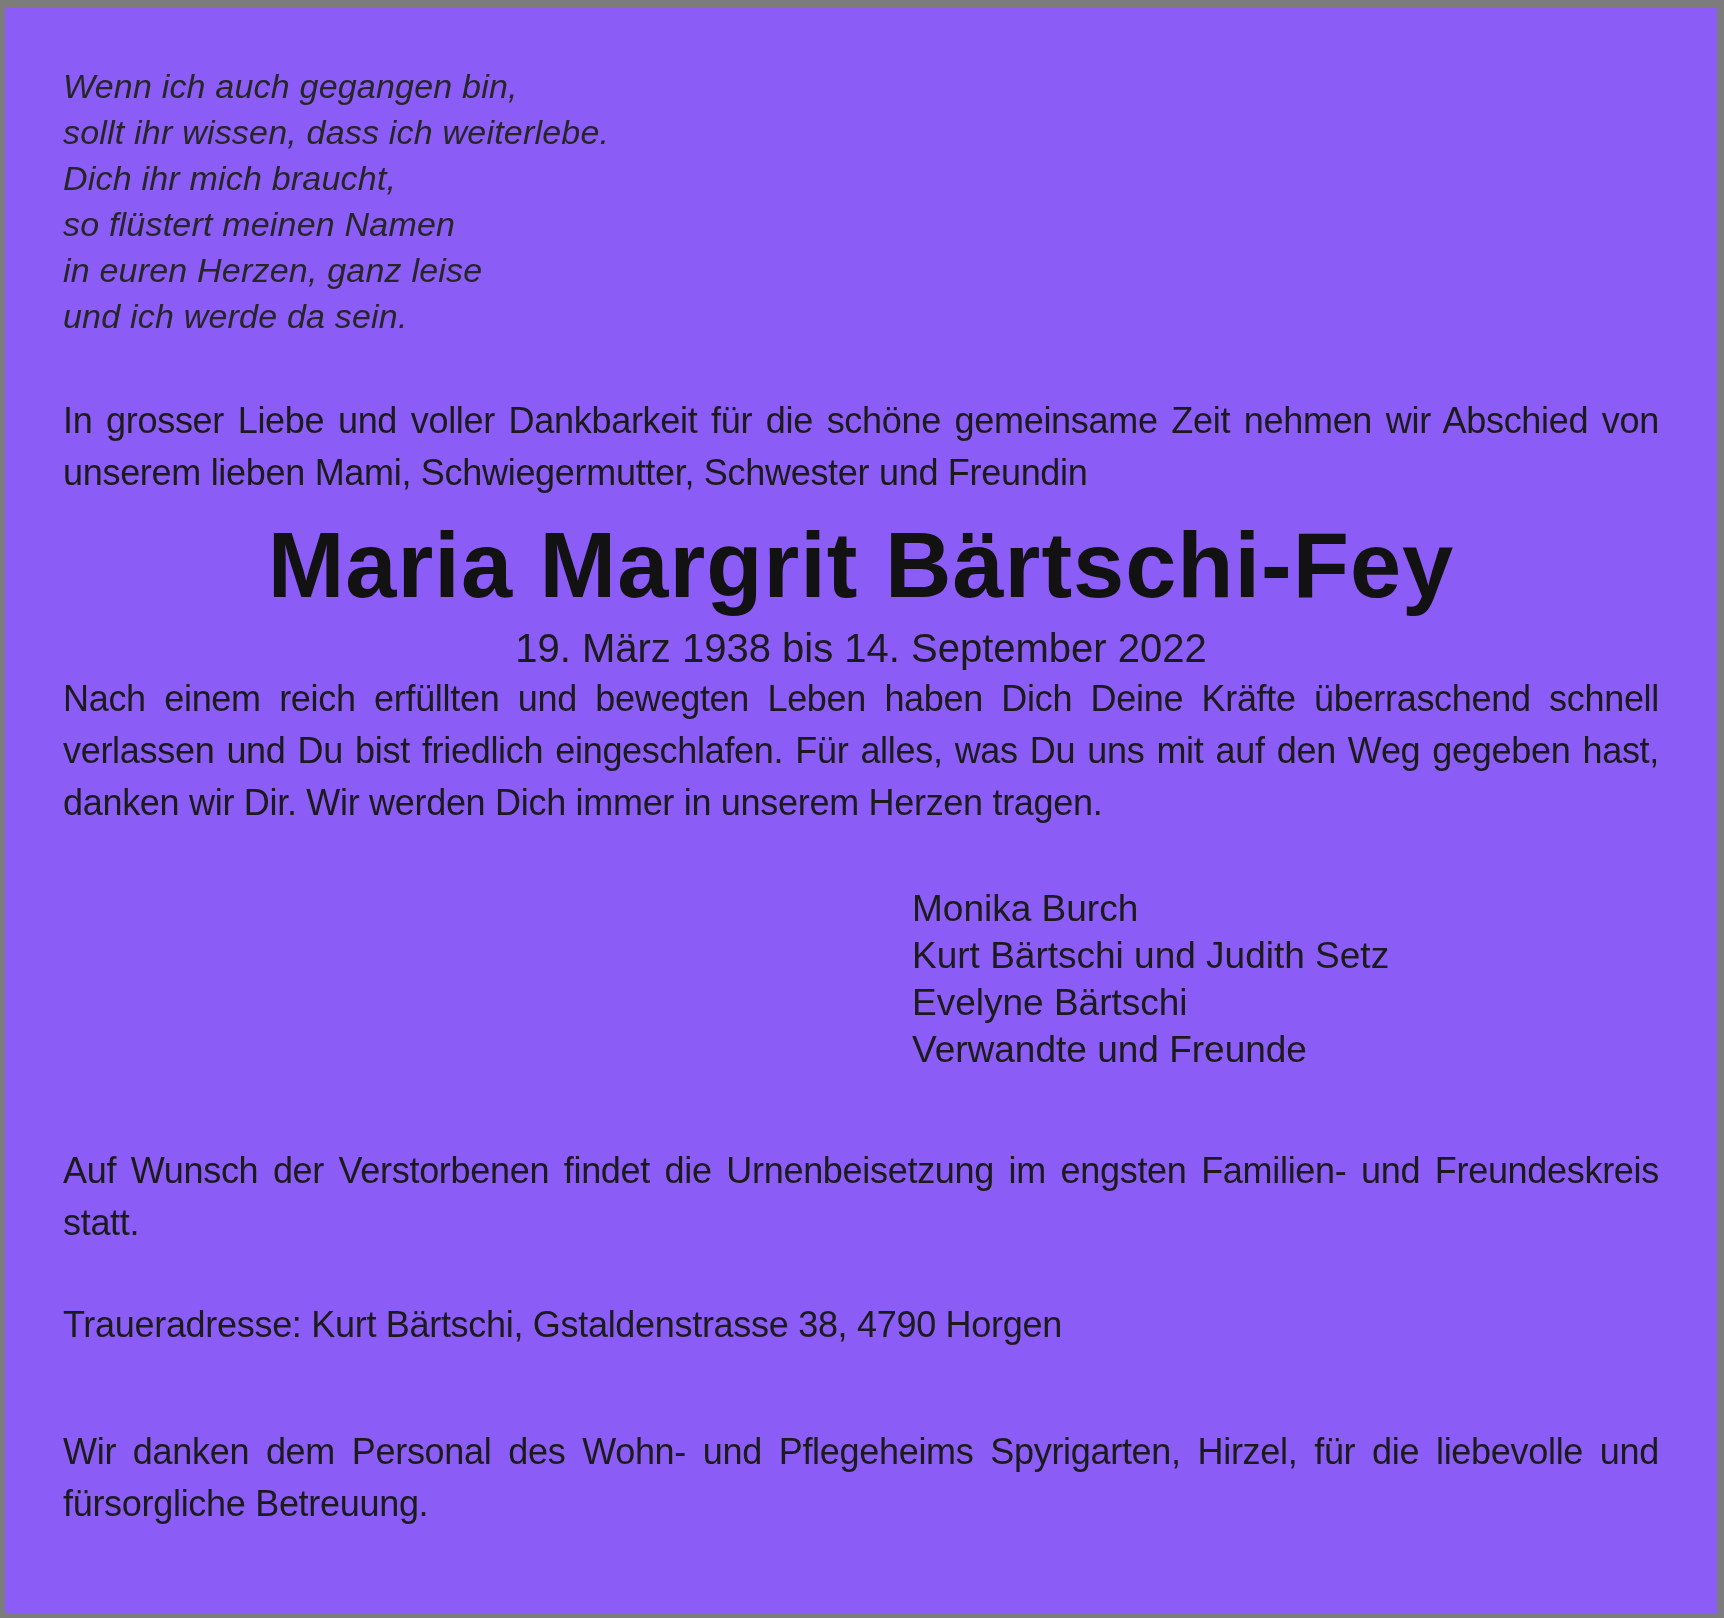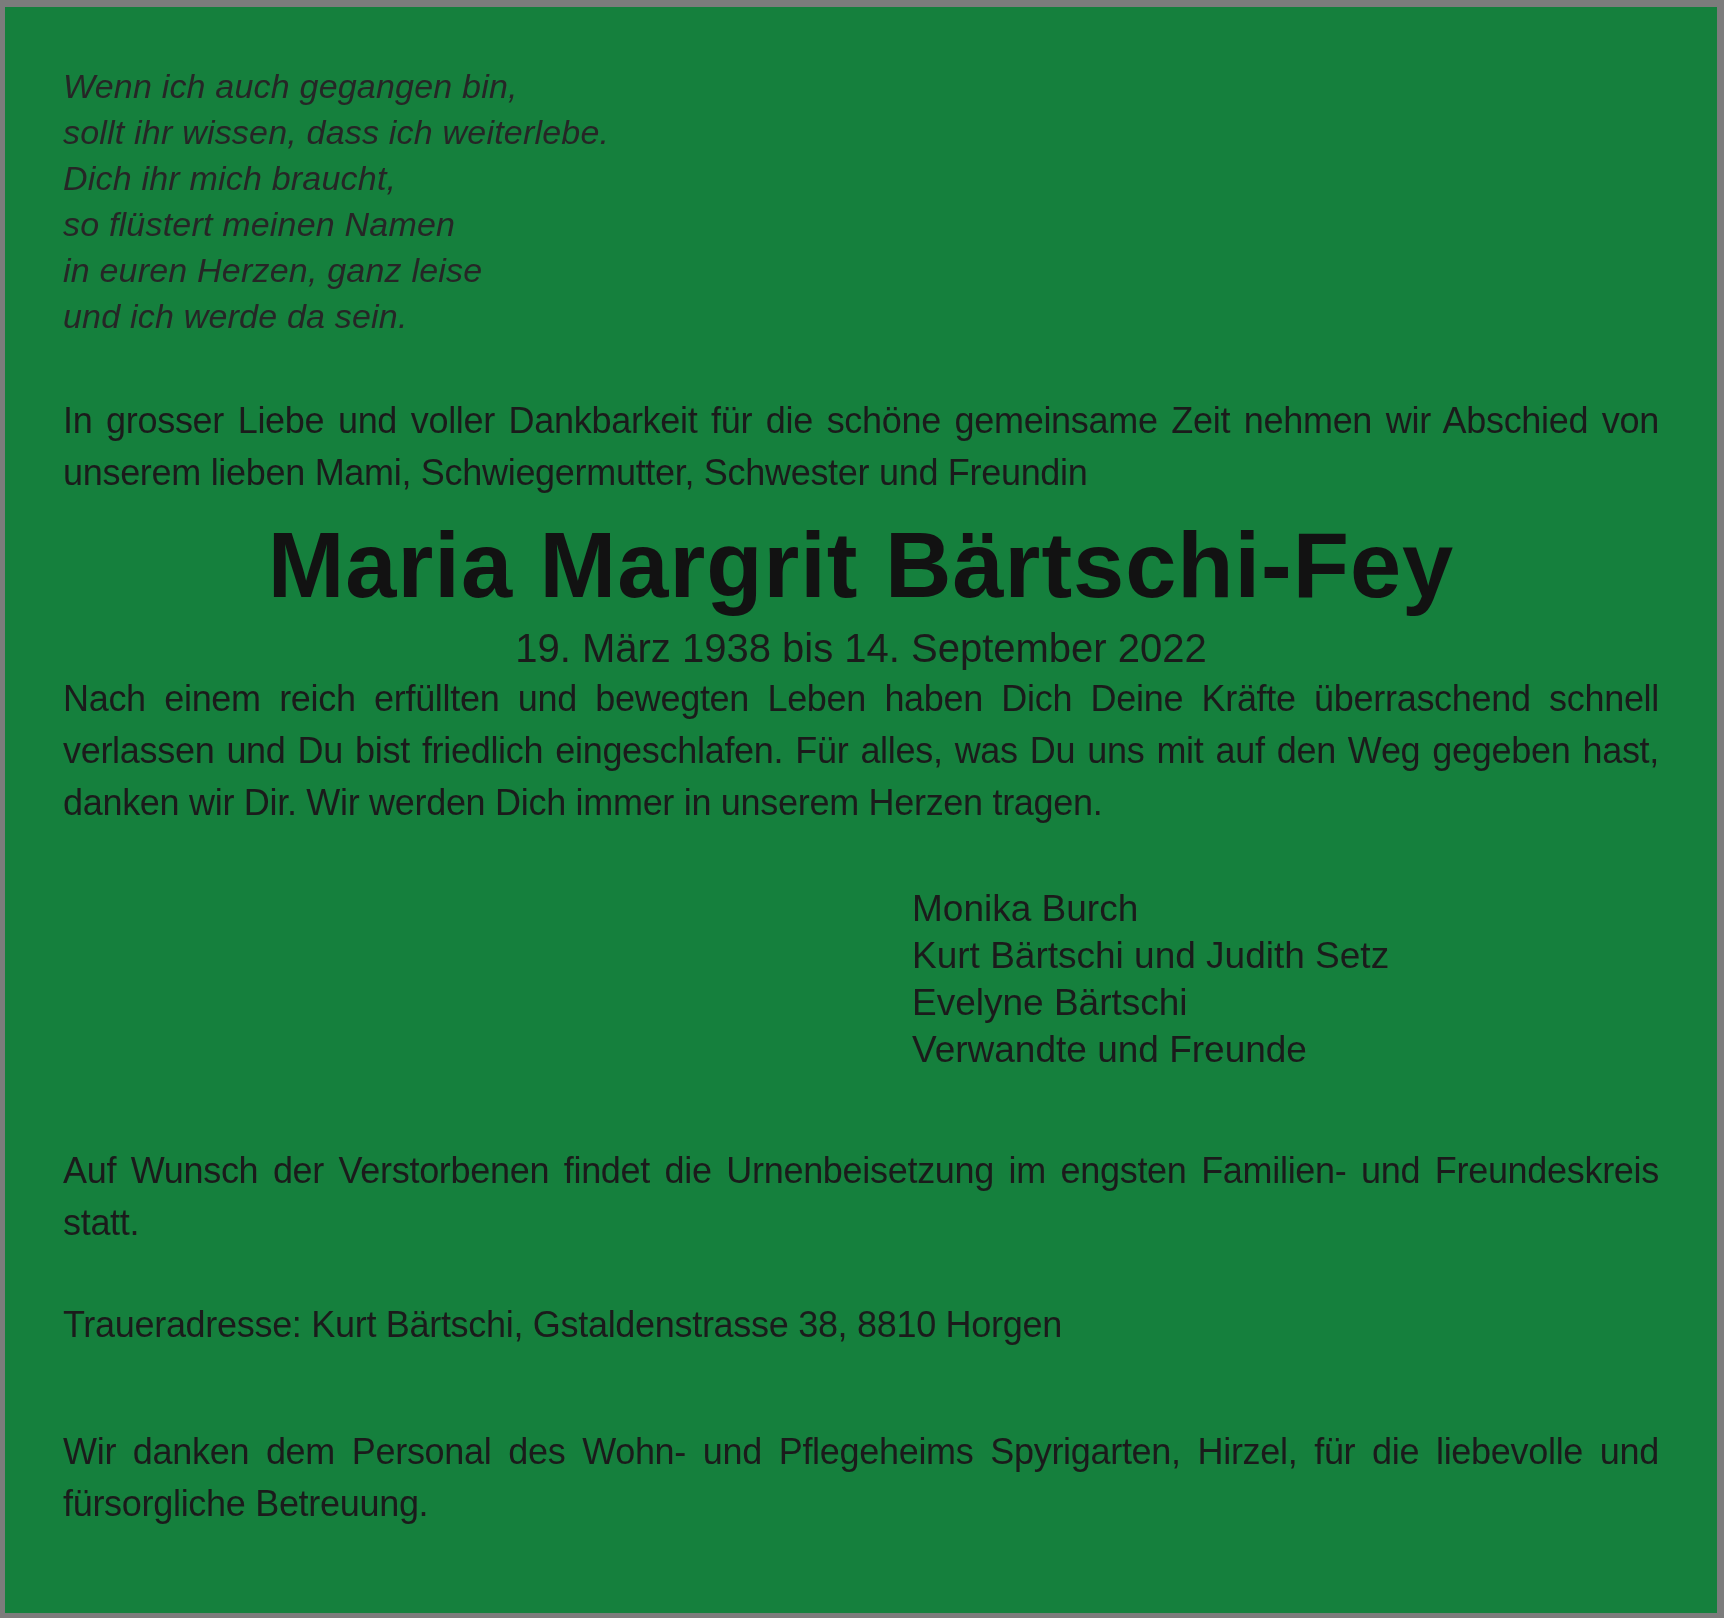--- a/index.html
+++ b/index.html
@@ -10,21 +10,21 @@
   }
   .frame {
     position: relative;
     width: 1724px;
     height: 1618px;
     box-sizing: border-box;
     border-top: 7px solid #7c7c7c;
     border-right: 7px solid #7c7c7c;
     border-bottom: 5px solid #7c7c7c;
     border-left: 5px solid #7c7c7c;
-    background: #15803d;
+    background: #8b5cf6;
     overflow: hidden;
   }
   .left-edge-line {
     position: absolute;
     left: -5px;
     top: 0;
     bottom: 0;
     width: 2px;
     background: #1a1a1a;
   }
@@ -109,18 +109,18 @@
 
     <div class="mourners">
       <div class="mourner">Monika Burch</div>
       <div class="mourner">Kurt Bärtschi und Judith Setz</div>
       <div class="mourner">Evelyne Bärtschi</div>
       <div class="mourner">Verwandte und Freunde</div>
     </div>
 
     <p class="para just funeral-note">Auf Wunsch der Verstorbenen findet die Urnenbeisetzung im engsten Familien- und Freundeskreis statt.</p>
 
-    <p class="para condolence">Traueradresse: Kurt Bärtschi, Gstaldenstrasse 38, 8810 Horgen</p>
+    <p class="para condolence">Traueradresse: Kurt Bärtschi, Gstaldenstrasse 38, 4790 Horgen</p>
 
     <p class="para just thanks">Wir danken dem Personal des Wohn- und Pflegeheims Spyrigarten, Hirzel, für die liebevolle und fürsorgliche Betreuung.</p>
 
   </div>
 </div>
 
 </body></html>

